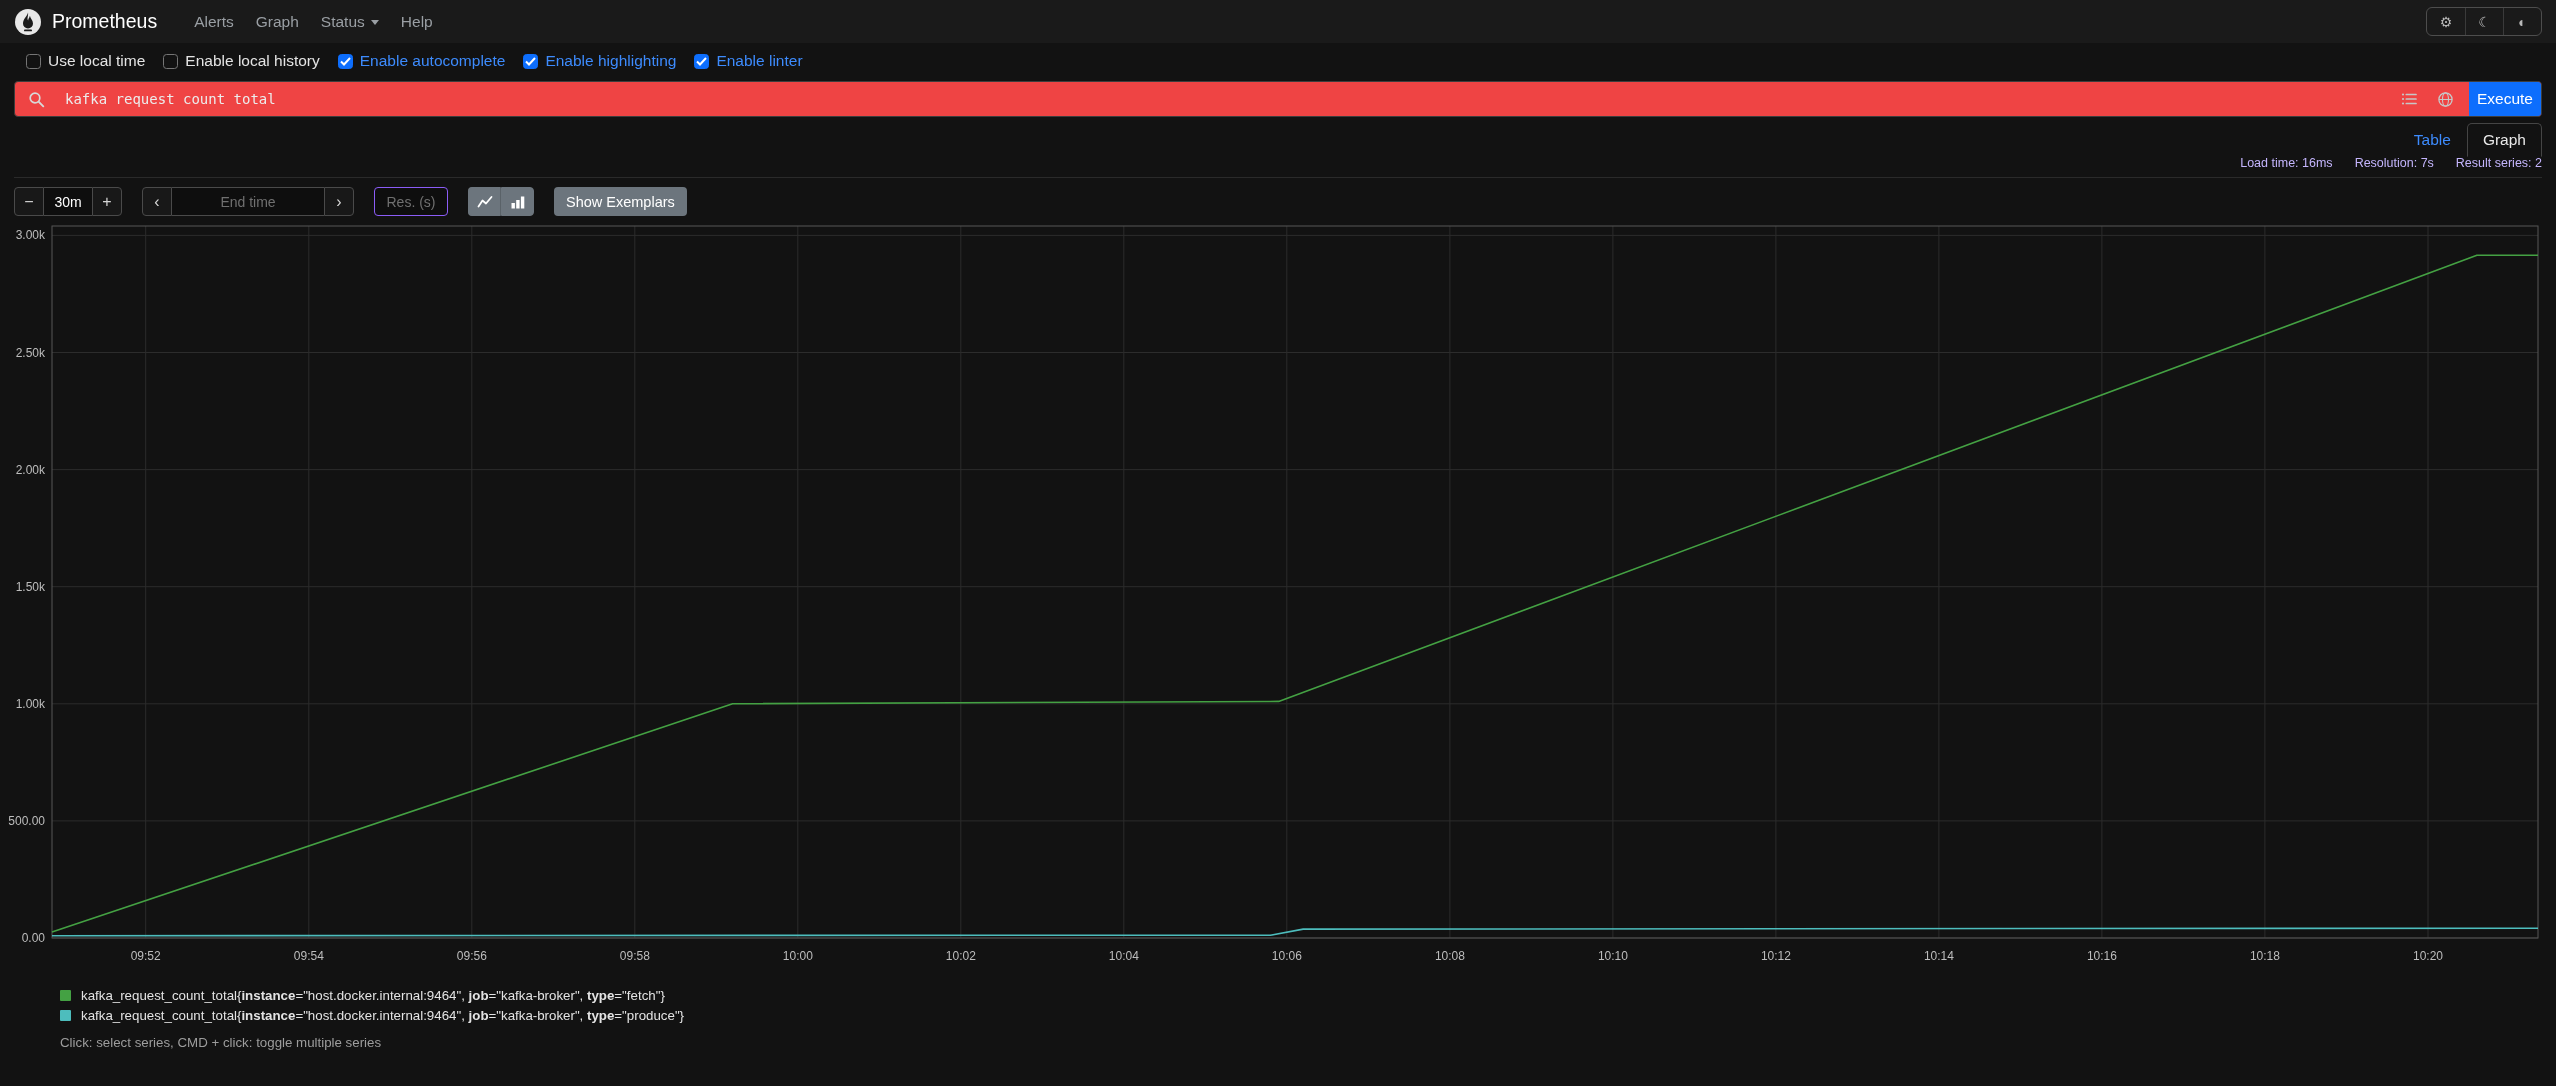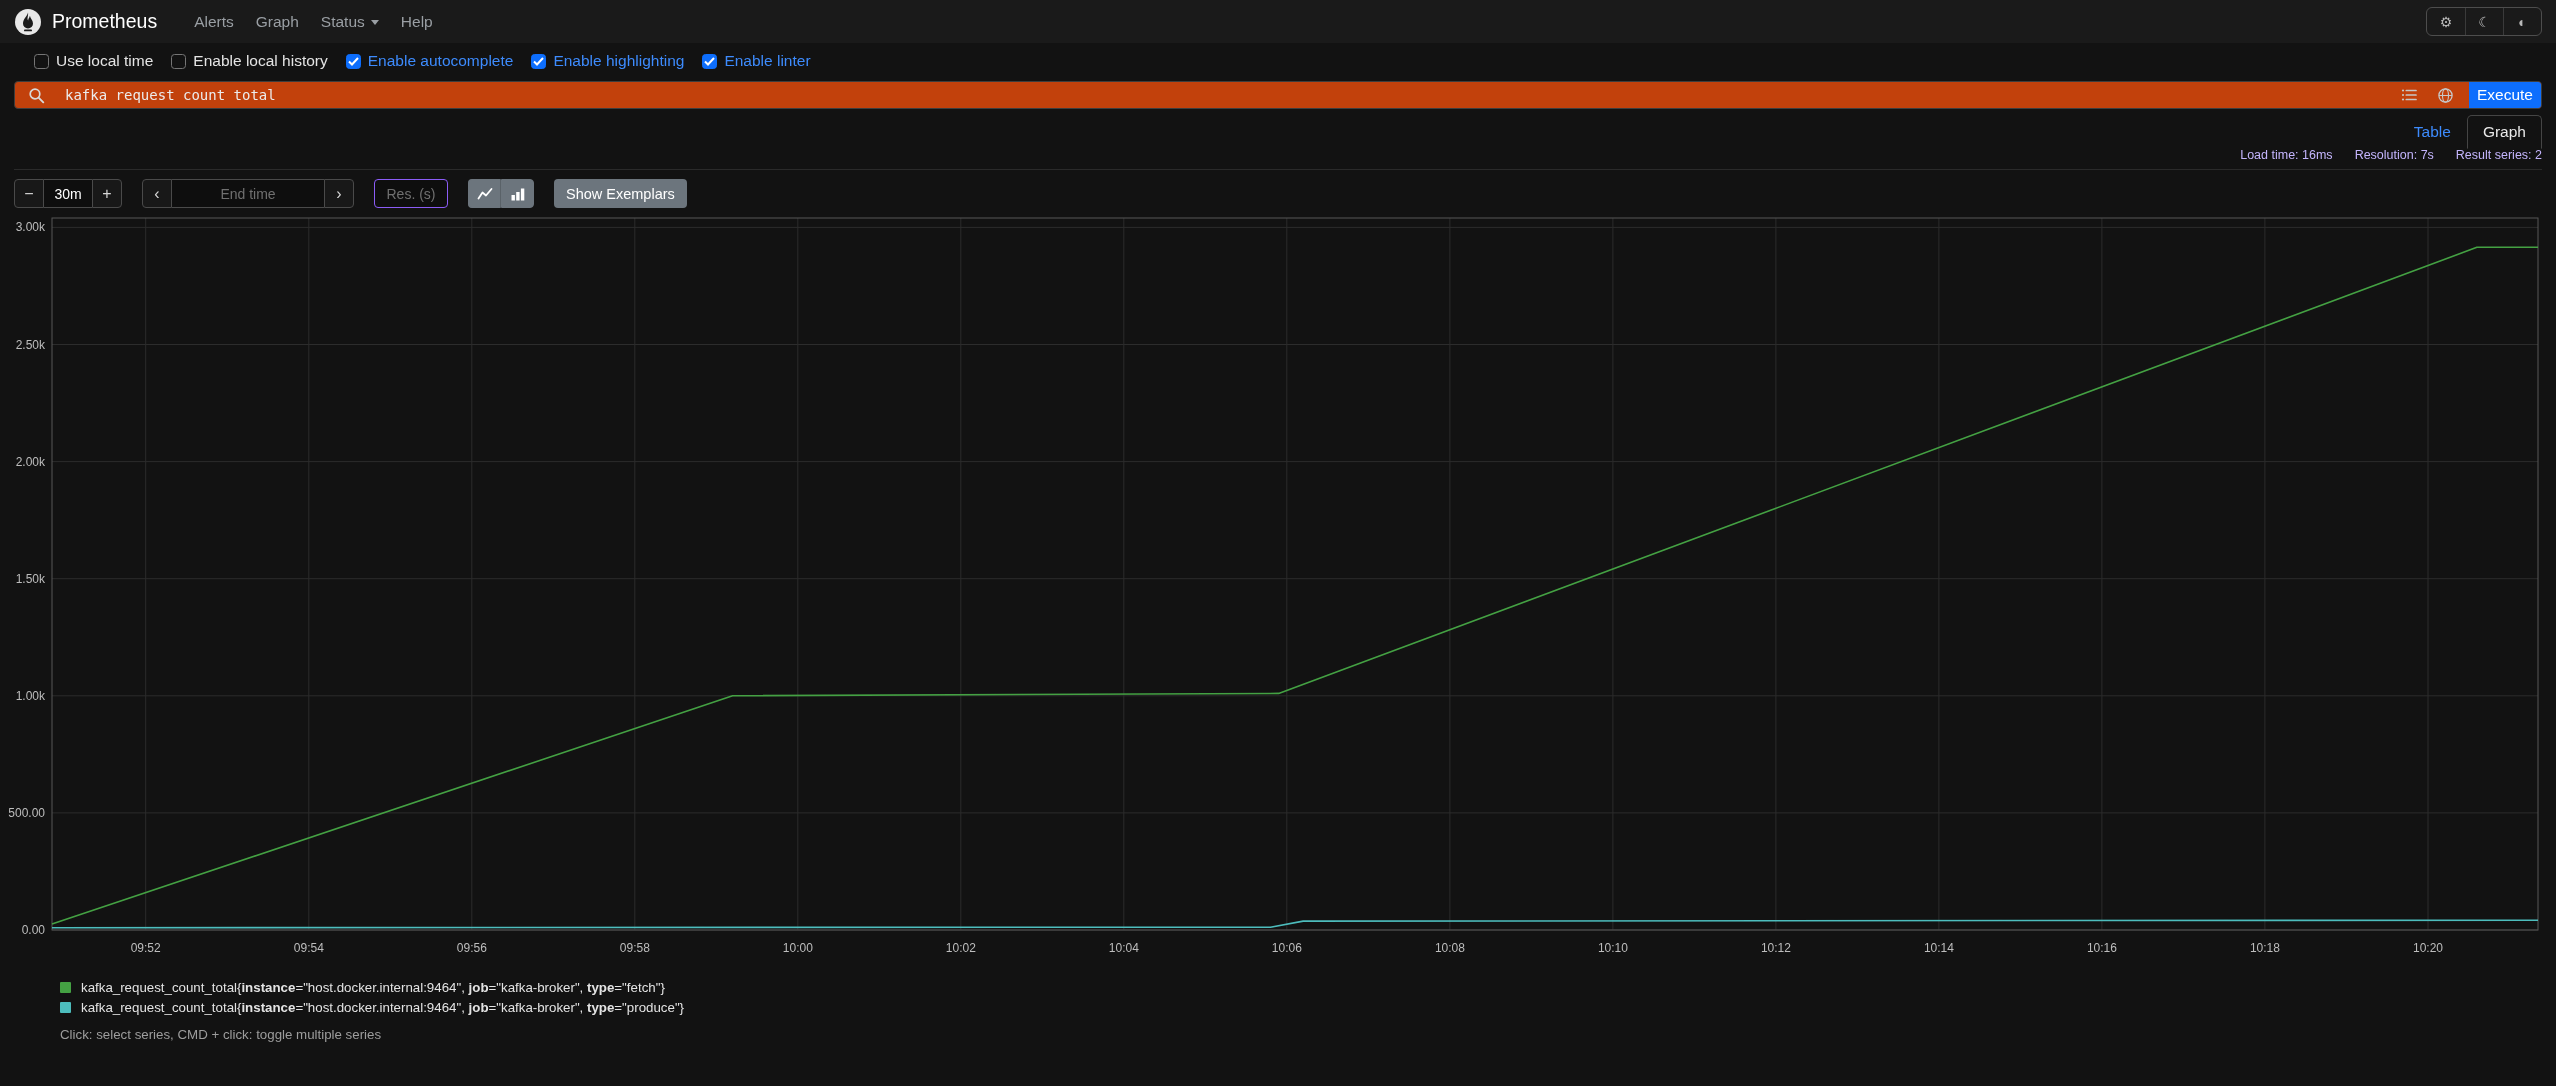--- a/index.html
+++ b/index.html
@@ -17,31 +17,31 @@
   .brand { display:flex; align-items:center; gap:10px; color:#ffffff; font-size:19.5px; margin-right:26px; cursor:pointer; }
   .logo svg { display:block; }
   .nav { display:flex; align-items:center; }
   .nav-link { color:#9a9fa4; font-size:15.5px; padding:6px 11px; cursor:pointer; text-decoration:none; }
   .caret { display:inline-block; margin-left:6px; vertical-align:middle; border:4px solid transparent; border-top:5px solid #9a9fa4; border-bottom:none; }
   .theme-group { margin-left:auto; display:flex; border:1px solid #4d4d4d; border-radius:6px; overflow:hidden; }
   .theme-btn { width:38px; height:27px; display:flex; align-items:center; justify-content:center; color:#b9b9b9; font-size:14px; background:transparent; border:none; border-left:1px solid #3a3a3a; cursor:pointer; }
   .theme-btn:first-child { border-left:none; }
 
   
-  .options-row { display:flex; gap:18px; padding:9px 26px;margin-left:8px; }
+  .options-row { display:flex; gap:18px; padding:9px 26px; }
   .opt { display:flex; align-items:center; gap:7px; cursor:pointer; font-size:15.5px; }
   .opt .opt-label { color:#e4e4e4; }
   .opt.on .opt-label { color:#3d8bfd; }
   .cb { width:15px; height:15px; border:1px solid #757575; border-radius:3.5px; background:transparent; display:flex; align-items:center; justify-content:center; flex:none; }
   .opt.on .cb { background:#0d6efd; border-color:#0d6efd; }
   .cb svg { display:none; }
   .opt.on .cb svg { display:block; }
 
   
-  .query-row { margin:2px 14px 0; display:flex; align-items:stretch; height:28px; border:1px solid #3d3d3d; border-radius:4px; background:#c2410c; overflow:hidden; }
+  .query-row { margin:2px 14px 0; display:flex; align-items:stretch; height:36px; border:1px solid #3d3d3d; border-radius:4px; background:#ef4444; overflow:hidden; }
   .search-cell { width:42px; display:flex; align-items:center; justify-content:center; flex:none; }
   .query-input { flex:1; background:transparent; border:none; outline:none; color:#ececec; font-family:"DejaVu Sans Mono","Liberation Mono",monospace; font-size:14px; padding:0 8px; }
   .qicon { width:36px; background:transparent; border:none; color:#c7c7c7; display:flex; align-items:center; justify-content:center; cursor:pointer; flex:none; }
   .execute-btn { width:72px; border:none; background:#0d6efd; color:#ffffff; font-size:15.5px; cursor:pointer; flex:none;margin-left:6px; }
 
   
   .tabs-band { margin:6px 14px 0; display:flex; justify-content:space-between; align-items:flex-end; border-bottom:1px solid #2a2a2a;flex-direction:column; }
   .tabs { display:flex; }
   .tab { padding:7px 15px; font-size:15.5px; color:#3d8bfd; cursor:pointer; border:1px solid transparent; margin-bottom:-1px; border-radius:5px 5px 0 0; }
   .tab.active { color:#e9e9e9; background:#121212; border-color:#454545 #454545 #121212 #454545; }

